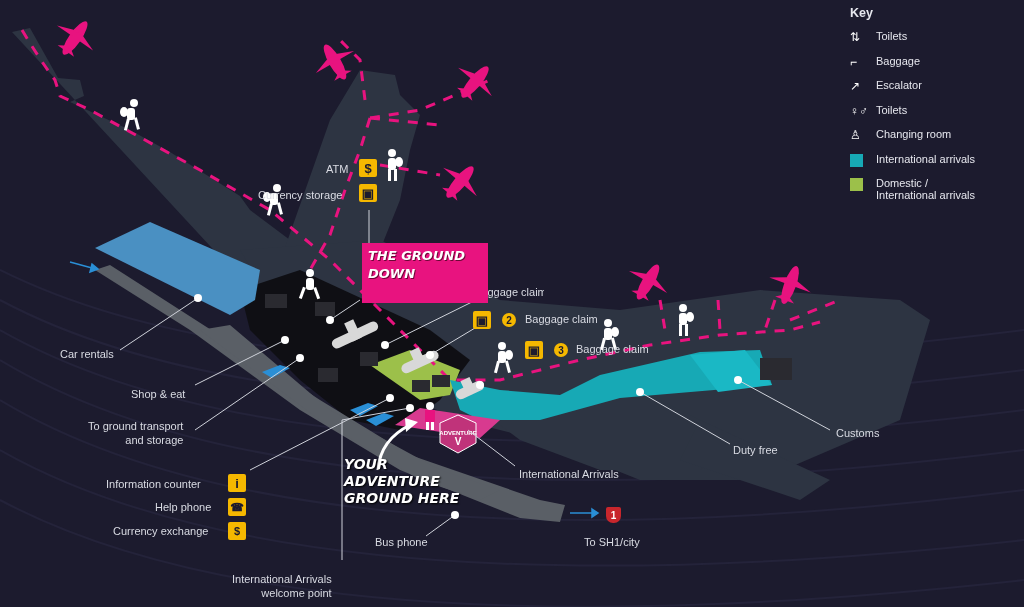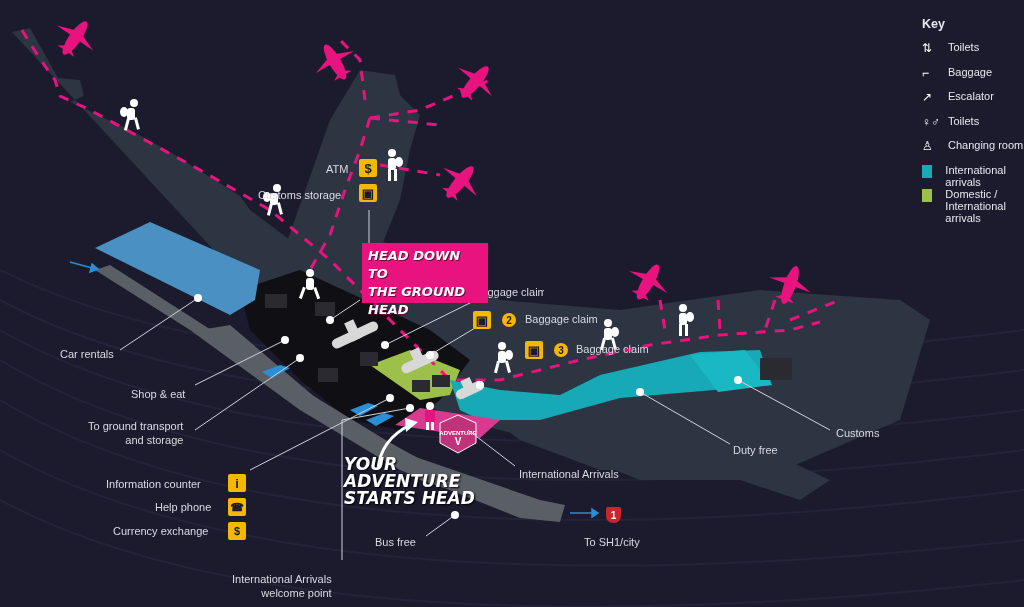--- a/index.html
+++ b/index.html
@@ -2,27 +2,27 @@
 <html><head>
 <meta charset="utf-8">
 <style>
   html,body{margin:0;padding:0;}
   body{width:1024px;height:607px;overflow:hidden;background:#1c1b2e;font-family:"Liberation Sans",sans-serif;position:relative;}
   #map{position:absolute;left:0;top:0;width:1024px;height:607px;}
   .lbl{position:absolute;color:#d9dbe3;font-size:11px;line-height:14px;white-space:nowrap;}
   .lbl.r{text-align:right;}
   .ybadge{position:absolute;width:18px;height:18px;background:#f5b800;border-radius:2px;color:#1c1b2e;font-weight:bold;font-size:13px;display:flex;align-items:center;justify-content:center;}
   .num{position:absolute;width:14px;height:14px;border-radius:50%;background:#f5b800;color:#1c1b2e;font-size:10px;font-weight:bold;display:flex;align-items:center;justify-content:center;}
-  .key{position:absolute;left:922px;top:6px;color:#e6e7ee;font-size:11px;margin-top:11px;}
+  .key{position:absolute;left:850px;top:6px;color:#e6e7ee;font-size:11px;}
   .key .title{font-size:12.5px;font-weight:bold;margin-bottom:10px;}
   .key .row{display:flex;align-items:flex-start;height:24.5px;}
   .key .ic{width:26px;font-size:12px;color:#fff;}
   .key .sw{width:13px;height:13px;margin-right:13px;margin-top:1px;}
   .callout{position:absolute;left:362px;top:243px;width:126px;height:60px;background:#e8137f;color:#fff;font-family:"DejaVu Sans",sans-serif;font-style:italic;font-weight:bold;font-size:13px;line-height:18px;padding:4px 6px;box-sizing:border-box;text-shadow:1px 1px 0 #6b0836;}
-  .adv{position:absolute;left:344px;top:456px;color:#fff;font-family:"DejaVu Sans",sans-serif;font-style:italic;font-weight:bold;font-size:17px;line-height:17px;text-shadow:1px 1px 2px #000;}
+  .adv{position:absolute;left:344px;top:456px;color:#fff;font-family:"DejaVu Sans",sans-serif;font-style:italic;font-weight:bold;font-size:14px;line-height:17px;text-shadow:1px 1px 2px #000;}
   .shield{position:absolute;left:606px;top:507px;width:15px;height:16px;background:#c8262c;border-radius:2px 2px 7px 7px;color:#fff;font-size:10px;font-weight:bold;display:flex;align-items:center;justify-content:center;}
 </style>
 </head>
 <body>
 
 <svg id="map" viewBox="0 0 1024 607" xmlns="http://www.w3.org/2000/svg">
 
   <g stroke="#24233a" stroke-width="2" fill="none">
     <path d="M0 270 Q300 420 1024 330"></path>
       <path d="M0 300 Q300 460 1024 370"></path>
@@ -233,27 +233,26 @@
     <line x1="570" y1="513" x2="592" y2="513"></line>
       <polygon points="592,509 598,513 592,517"></polygon>
   </g>
 
   <path d="M378 470 Q380 440 410 425" stroke="#fff" stroke-width="3" fill="none"></path>
   <polygon points="405,418 418,422 406,432" fill="#fff"></polygon>
 </svg>
 
 <div class="lbl" style="left:326px;top:162px;">ATM</div>
 <div class="ybadge" style="left:359px;top:159px;">$</div>
-<div class="lbl" style="left:258px;top:188px;">Customs storage</div>
+<div class="lbl" style="left:258px;top:188px;">Currency storage</div>
 <div class="ybadge" style="left:359px;top:184px;">▣</div>
 
 <div class="callout">
-  <div>HEAD DOWN TO</div>
   <div>THE GROUND</div>
-  <div>HEAD</div>
+  <div>DOWN</div>
 </div>
 
 <div class="lbl" style="left:488px;top:285px;overflow:hidden;width:56px;"><span style="margin-left:-14px">Baggage claim</span></div>
 <div class="ybadge" style="left:473px;top:311px;">▣</div>
 <div class="num" style="left:502px;top:313px;">2</div>
 <div class="lbl" style="left:525px;top:312px;">Baggage claim</div>
 <div class="ybadge" style="left:525px;top:341px;">▣</div>
 <div class="num" style="left:554px;top:343px;">3</div>
 <div class="lbl" style="left:576px;top:342px;">Baggage claim</div>
 
@@ -267,25 +266,25 @@
 <div class="lbl r" style="left:106px;top:477px;">Information counter</div>
 <div class="ybadge" style="left:228px;top:474px;">i</div>
 <div class="lbl r" style="left:155px;top:500px;">Help phone</div>
 <div class="ybadge" style="left:228px;top:498px;font-size:11px;">☎</div>
 <div class="lbl r" style="left:113px;top:524px;">Currency exchange</div>
 <div class="ybadge" style="left:228px;top:522px;font-size:11px;">$</div>
 
 <div class="adv">
   <div>YOUR</div>
   <div>ADVENTURE</div>
-  <div>STARTS HEAD</div>
+  <div>GROUND HERE</div>
 </div>
 
 <div class="lbl" style="left:519px;top:467px;">International Arrivals</div>
-<div class="lbl" style="left:375px;top:535px;">Bus free</div>
+<div class="lbl" style="left:375px;top:535px;">Bus phone</div>
 <div class="shield">1</div>
 <div class="lbl" style="left:584px;top:535px;">To SH1/city</div>
 <div class="lbl r" style="left:232px;top:572px;">
   <div>International Arrivals</div>
   <div>welcome point</div>
 </div>
 <div class="lbl" style="left:733px;top:443px;">Duty free</div>
 <div class="lbl" style="left:836px;top:426px;">Customs</div>
 
 <div class="key">

